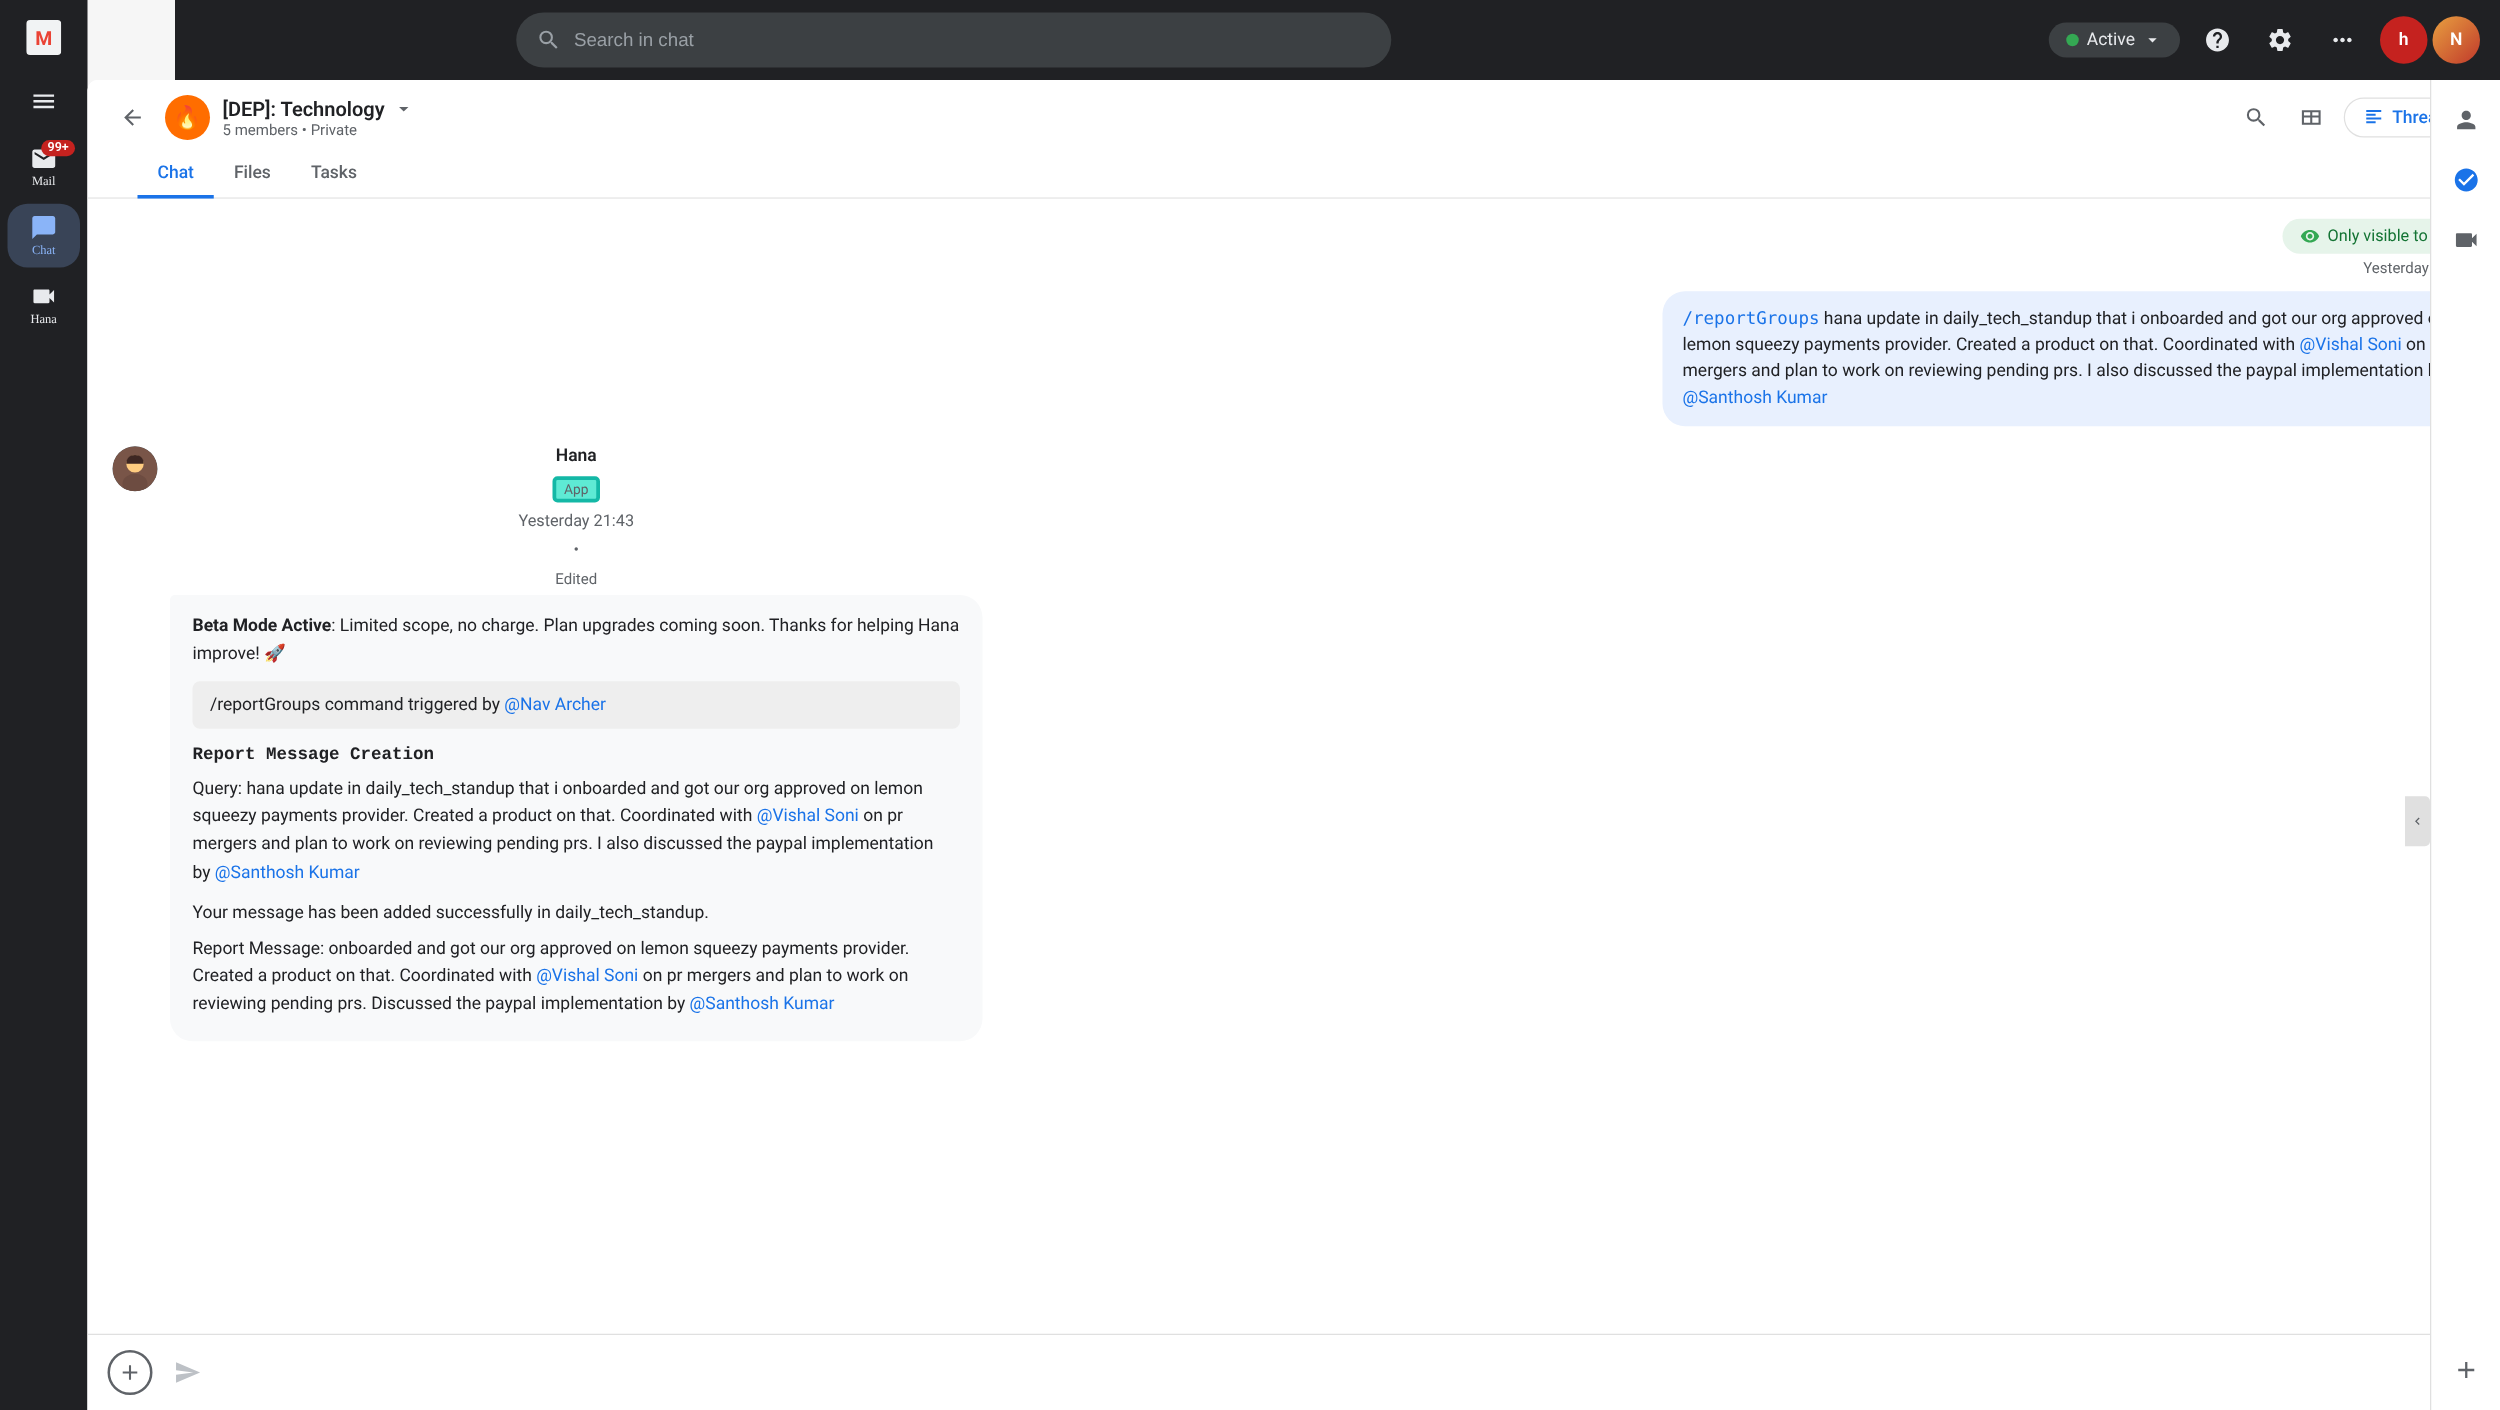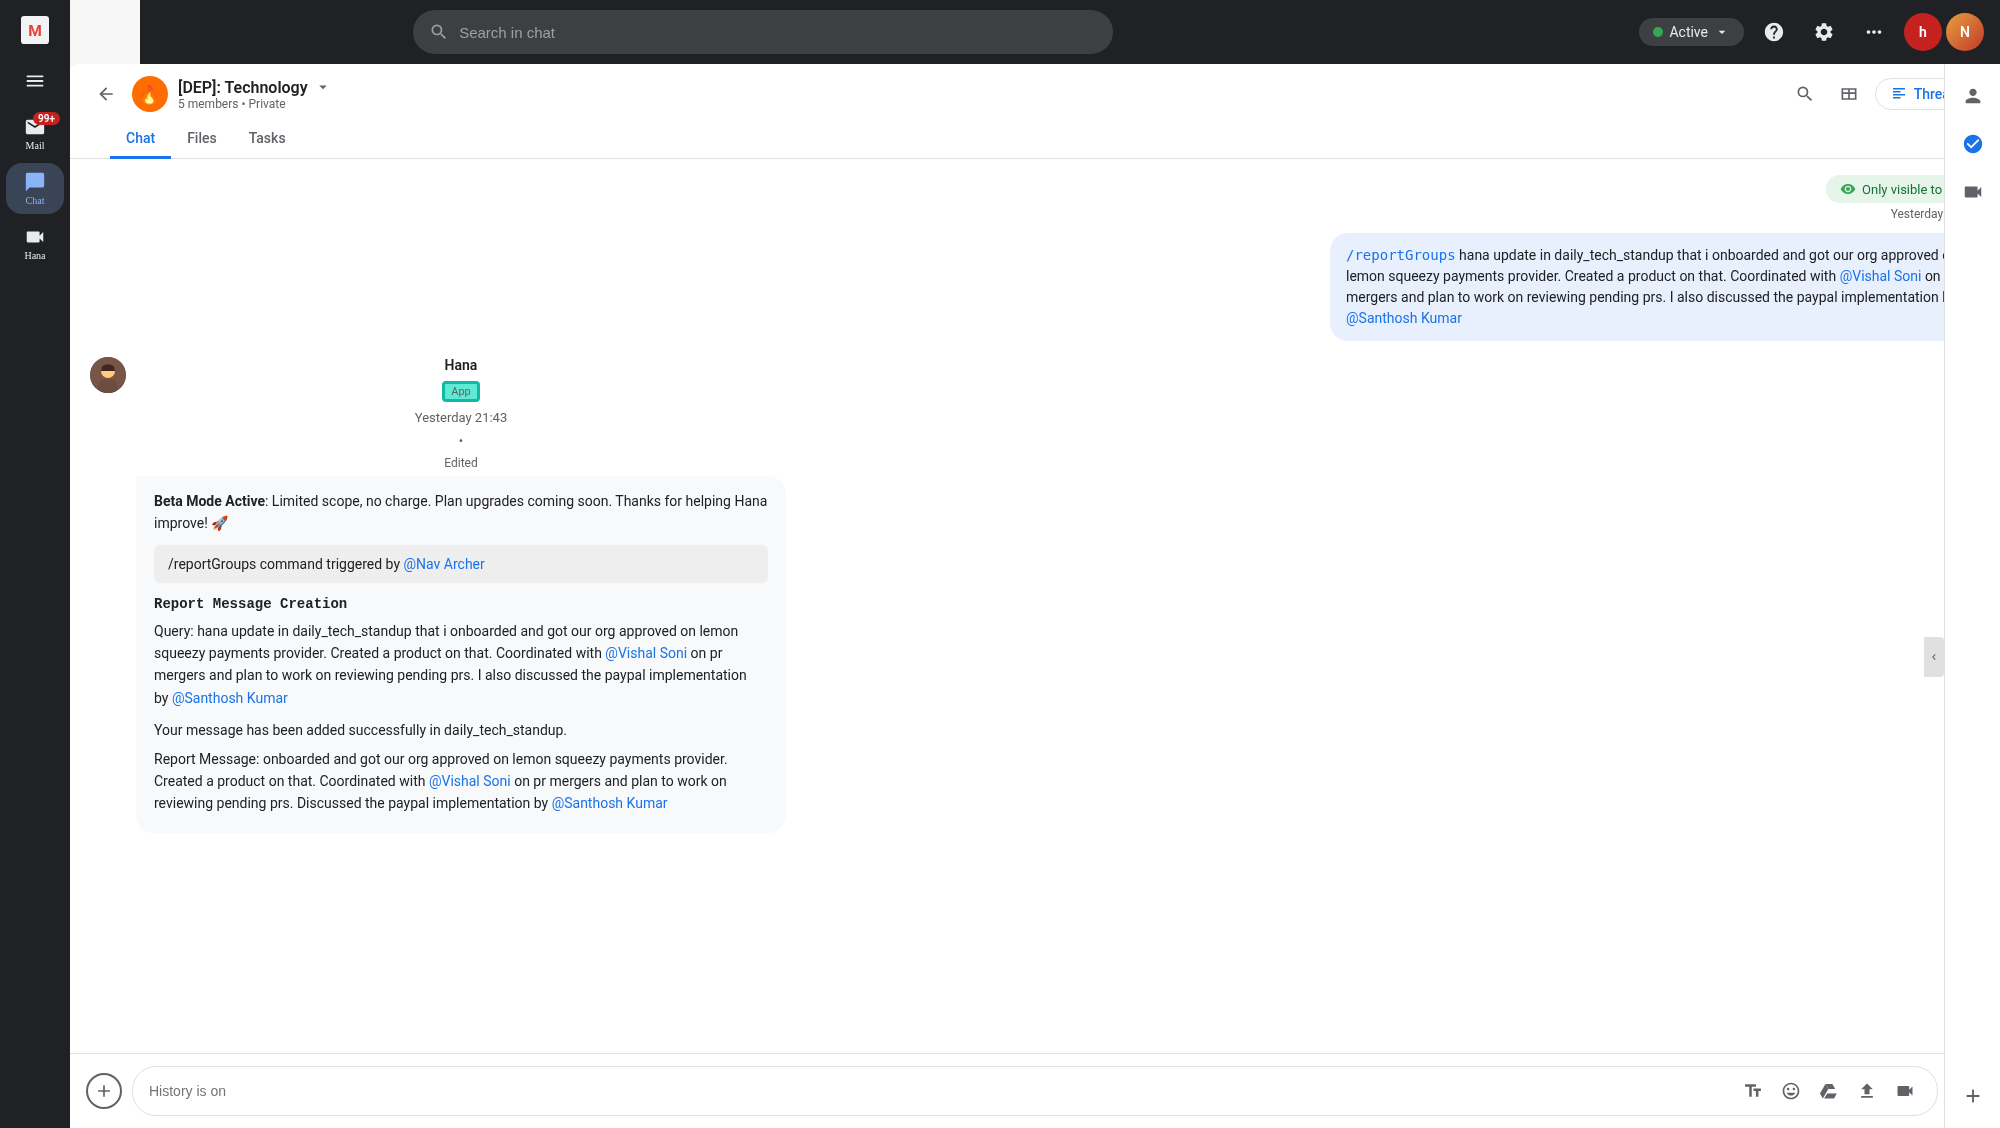--- a/index.html
+++ b/index.html
@@ -588,50 +588,20 @@
         </div>
       </div>
     </div>
 
     <div class="input-area">
       <div class="add-btn">
         <svg width="20" height="20" viewBox="0 0 24 24" fill="#5f6368">
             <path d="M19 13h-6v6h-2v-6H5v-2h6V5h2v6h6v2z"></path>
           </svg>
       </div>
-      <div class="message-input-container">
-        <input class="message-input" type="text" placeholder="History is on" style="">
-        <div class="input-action-icons">
-          <div class="input-icon-btn">
-            <svg width="20" height="20" viewBox="0 0 24 24" fill="#5f6368">
-                <path d="M2.5 4v3h5v12h3V7h5V4h-13zm19 5h-9v3h3v7h3v-7h3V9z"></path>
-              </svg>
-          </div>
-          <div class="input-icon-btn">
-            <svg width="20" height="20" viewBox="0 0 24 24" fill="#5f6368">
-                <path d="M11.99 2C6.47 2 2 6.48 2 12s4.47 10 9.99 10C17.52 22 22 17.52 22 12S17.52 2 11.99 2zM12 20c-4.42 0-8-3.58-8-8s3.58-8 8-8 8 3.58 8 8-3.58 8-8 8zm3.5-9c.83 0 1.5-.67 1.5-1.5S16.33 8 15.5 8 14 8.67 14 9.5s.67 1.5 1.5 1.5zm-7 0c.83 0 1.5-.67 1.5-1.5S9.33 8 8.5 8 7 8.67 7 9.5 7.67 11 8.5 11zm3.5 6.5c2.33 0 4.31-1.46 5.11-3.5H6.89c.8 2.04 2.78 3.5 5.11 3.5z"></path>
-              </svg>
-          </div>
-          <div class="input-icon-btn">
-            <svg width="20" height="20" viewBox="0 0 24 24" fill="#5f6368">
-                <path d="M7.71 3.5L1.15 15l3.43 6L11.14 9.5 7.71 3.5zM8 3.5h8l3.43 6H11.43L8 3.5zM9.57 15.5L6.14 21H18l3.43-6H9.57z"></path>
-              </svg>
-          </div>
-          <div class="input-icon-btn">
-            <svg width="20" height="20" viewBox="0 0 24 24" fill="#5f6368">
-                <path d="M9 16h6v-6h4l-7-7-7 7h4zm-4 2h14v2H5z"></path>
-              </svg>
-          </div>
-          <div class="input-icon-btn">
-            <svg width="20" height="20" viewBox="0 0 24 24" fill="#5f6368">
-                <path d="M17 10.5V7c0-.55-.45-1-1-1H4c-.55 0-1 .45-1 1v10c0 .55.45 1 1 1h12c.55 0 1-.45 1-1v-3.5l4 4v-11l-4 4z"></path>
-              </svg>
-          </div>
-        </div>
-      </div>
       <div class="send-btn">
         <svg width="22" height="22" viewBox="0 0 24 24" fill="#bdc1c6">
             <path d="M2.01 21L23 12 2.01 3 2 10l15 2-15 2z"></path>
           </svg>
       </div>
     </div>
   </div>
 
   <div class="right-panel">
     <div class="right-panel-icon">

